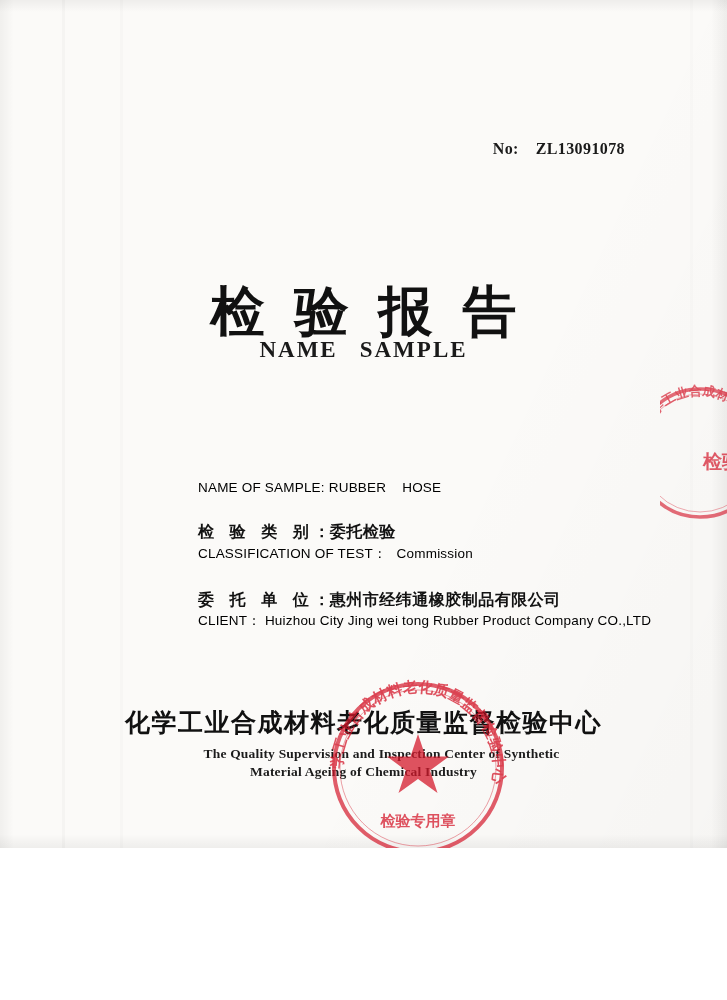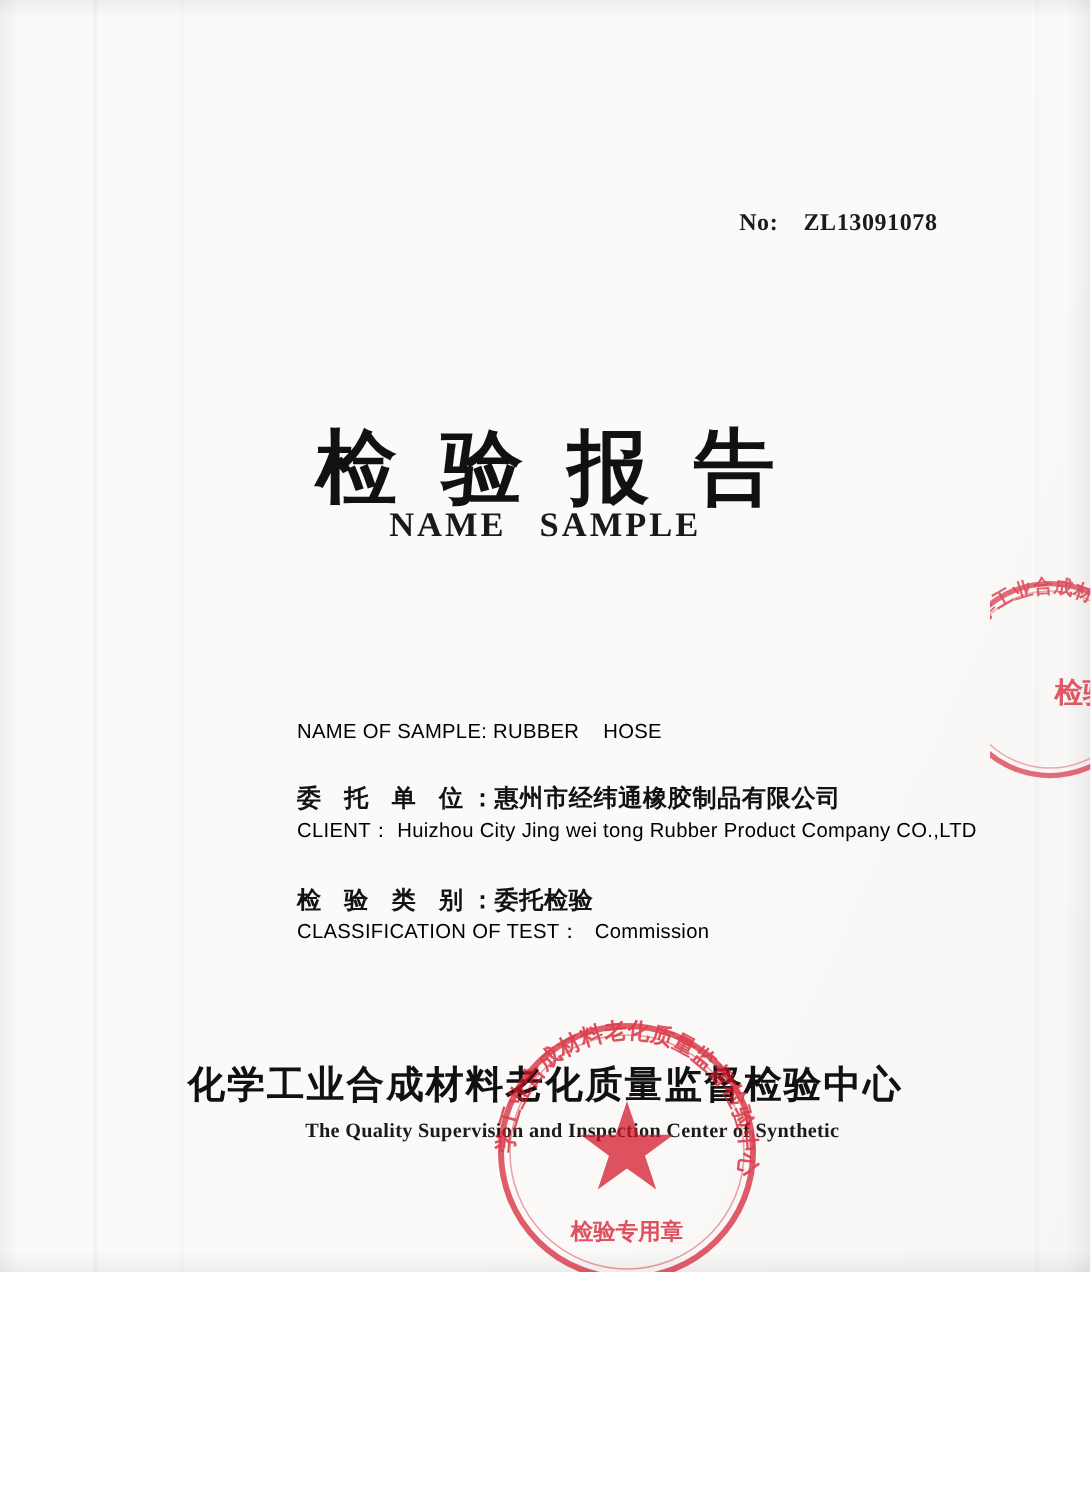--- a/index.html
+++ b/index.html
@@ -192,43 +192,44 @@
 
     <div class="field-row">
       <div class="field-en">
         <span>NAME OF SAMPLE:</span>
         <span>RUBBER</span><span class="gap"></span><span>HOSE</span>
       </div>
     </div>
 
     <div class="field-row">
       <div class="field-cn">
+        <span class="label">检 验 类 别</span><span>：</span><span class="value">委托检验</span>
+      </div>
+      <div class="field-en">
+        <span>CLASSIFICATION OF TEST：</span>
+        <span style="display:inline-block;width:6px"></span><span>Commission</span>
+      </div>
+    </div>
+
+    <div class="field-row">
+      <div class="field-cn">
         <span class="label">委 托 单 位</span><span>：</span><span class="value">惠州市经纬通橡胶制品有限公司</span>
       </div>
       <div class="field-en">
         <span>CLIENT：</span>
         <span>Huizhou City Jing wei tong Rubber Product Company CO.,LTD</span>
       </div>
     </div>
 
-    <div class="field-row">
-      <div class="field-cn">
-        <span class="label">检 验 类 别</span><span>：</span><span class="value">委托检验</span>
-      </div>
-      <div class="field-en">
-        <span>CLASSIFICATION OF TEST：</span>
-        <span style="display:inline-block;width:6px"></span><span>Commission</span>
-      </div>
-    </div>
-
   </div>
 
   <div class="center-block">
     <div class="center-cn">化学工业合成材料老化质量监督检验中心</div>
     <div class="center-en-1">The Quality Supervision and Inspection Center of Synthetic</div>
+    <div class="center-en-2">Material Ageing of Chemical Industry</div>
   </div>
 
   <div class="stamp stamp-main">
     <svg width="200" height="200" viewBox="0 0 200 200">
       <defs>
         <path id="ringPathMain" d="M 100,100 m -76,0 a 76,76 0 1,1 152,0 a 76,76 0 1,1 -152,0"></path>
       </defs>
       <circle cx="100" cy="100" r="84" fill="none" stroke="#d4172a" stroke-width="4" opacity="0.85"></circle>
       <circle cx="100" cy="100" r="78" fill="none" stroke="#d4172a" stroke-width="1" opacity="0.5"></circle>
 

